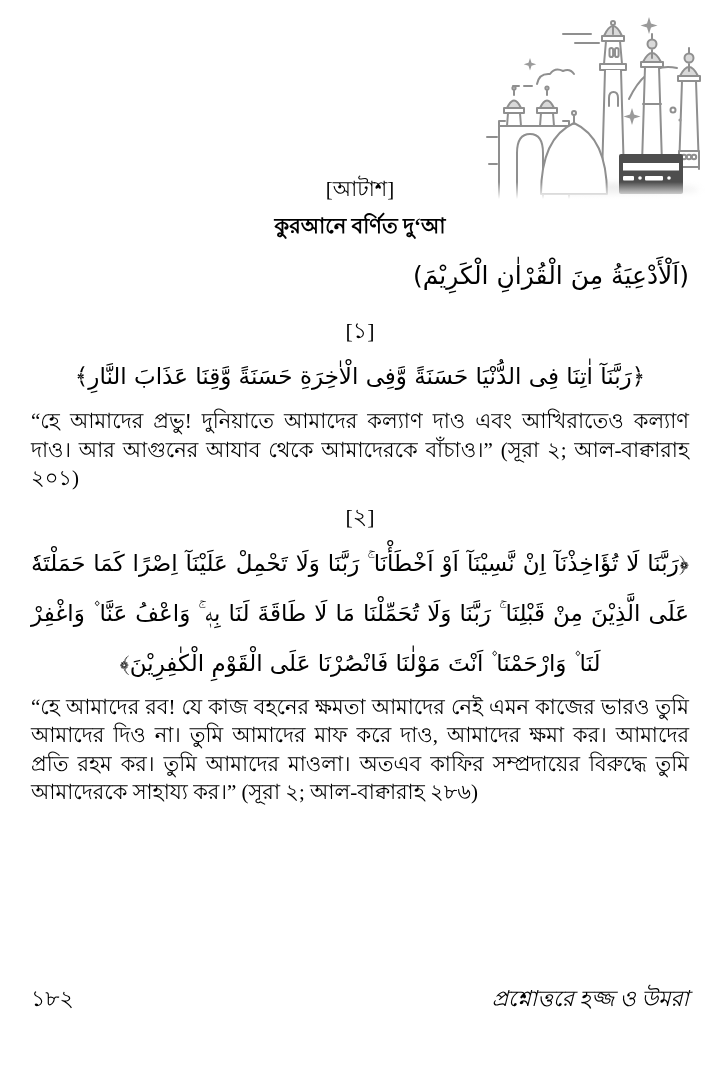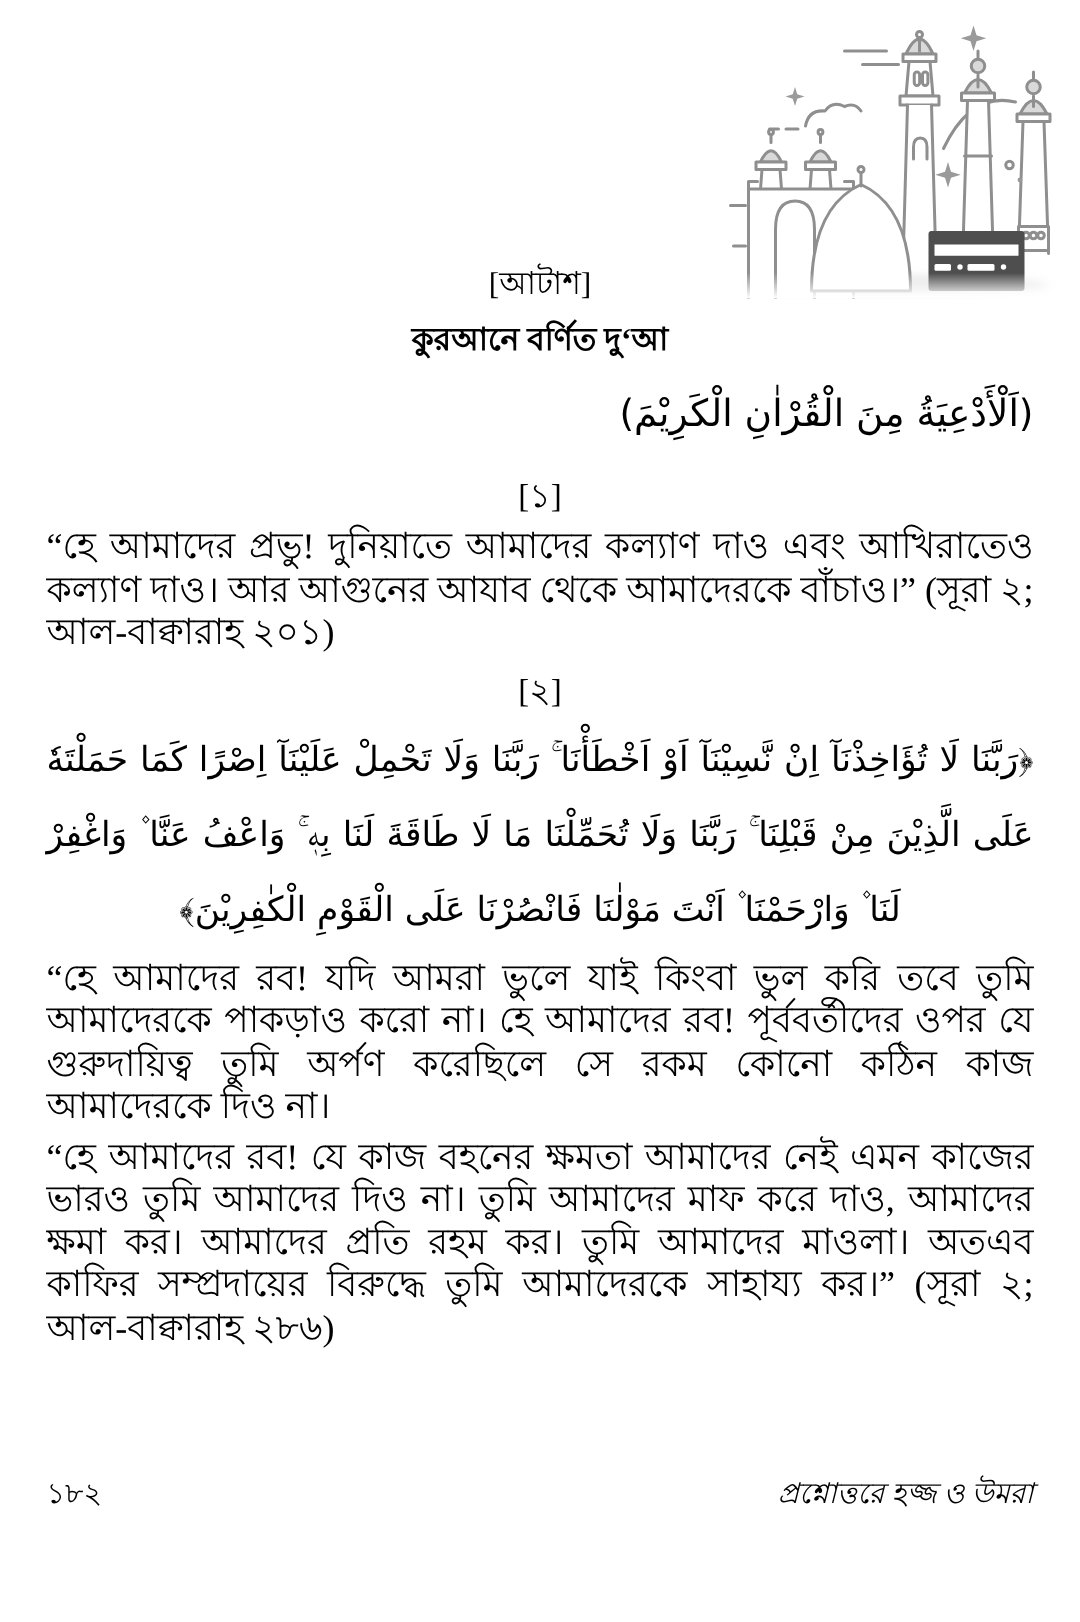--- a/index.html
+++ b/index.html
@@ -20,27 +20,27 @@
   .chapter-marker { padding-top: 176px; text-align: center; font-size: 21px; line-height: 26px; }
   .page-title { text-align: center; font-size: 21px; font-weight: bold; margin-top: 6px; line-height: 37px; }
   .arabic { direction: rtl; unicode-bidi: isolate; font-family: "DejaVu Sans", sans-serif; }
   .arabic-subtitle { font-size: 25px; margin-top: 10px; line-height: 42px; }
 
   .section-marker { text-align: center; font-size: 22px; line-height: 27px; margin-top: 20px; }
   .sec2 .section-marker { margin-top: 10px; }
   .verse { font-size: 23px; margin-top: 8px; }
   .verse-1 { text-align: center; line-height: 48px; }
   .verse-2 { text-align: justify; text-align-last: center; line-height: 50px; }
-  .translation { font-size: 24px; line-height: 28.5px; text-align: justify; margin-top: 7px; }
+  .translation { font-size: 21px; line-height: 28.5px; text-align: justify; margin-top: 7px; }
   .translation + .translation { margin-top: 5px; }
 
   .footer {
     position: absolute; left: 31px; right: 31px; top: 981px;
     display: flex; justify-content: space-between; align-items: baseline;
-    font-size: 19px;
+    font-size: 22px;
   }
   .book-title { font-style: italic; }
 </style>
 </head>
 <body>
 
 <div class="page">
 
   <svg class="mosque" viewBox="0 0 235 195" aria-hidden="true">
     <defs>
@@ -145,27 +145,27 @@
     </g>
   </svg>
 
   <div class="content">
     <div class="chapter-marker">[আটাশ]</div>
     <h1 class="page-title" style="margin:6px 0 0 0;">কুরআনে বর্ণিত দু‘আ</h1>
     <div class="arabic arabic-subtitle" lang="ar">(اَلْأَدْعِيَةُ مِنَ الْقُرْاٰنِ الْكَرِيْمَ)</div>
 
     <section class="sec1">
       <div class="section-marker">[১]</div>
+      <div class="arabic verse verse-1" lang="ar">﴿رَبَّنَآ اٰتِنَا فِى الدُّنْيَا حَسَنَةً وَّفِى الْاٰخِرَةِ حَسَنَةً وَّقِنَا عَذَابَ النَّارِ﴾</div>
       <p class="translation" lang="bn" style="margin:7px 0 0 0;">“হে আমাদের প্রভু! দুনিয়াতে আমাদের কল্যাণ দাও এবং আখিরাতেও কল্যাণ দাও। আর আগুনের আযাব থেকে আমাদেরকে বাঁচাও।” (সূরা ২; আল-বাক্বারাহ ২০১)</p>
     </section>
 
     <section class="sec2">
       <div class="section-marker">[২]</div>
       <div class="arabic verse verse-2" lang="ar">﴿رَبَّنَا لَا تُؤَاخِذْنَآ اِنْ نَّسِيْنَآ اَوْ اَخْطَأْنَا ۚ رَبَّنَا وَلَا تَحْمِلْ عَلَيْنَآ اِصْرًا كَمَا حَمَلْتَهٗ عَلَى الَّذِيْنَ مِنْ قَبْلِنَا ۚ رَبَّنَا وَلَا تُحَمِّلْنَا مَا لَا طَاقَةَ لَنَا بِهٖ ۚ وَاعْفُ عَنَّا ۫ وَاغْفِرْ لَنَا ۫ وَارْحَمْنَا ۫ اَنْتَ مَوْلٰنَا فَانْصُرْنَا عَلَى الْقَوْمِ الْكٰفِرِيْنَ﴾</div>
-      <p class="translation" lang="bn" style="margin:7px 0 0 0;">“হে আমাদের রব! যদি আমরা ভুলে যাই কিংবা ভুল করি তবে তুমি আমাদেরকে পাকড়াও করো না। হে আমাদের রব! পূর্ববর্তীদের ওপর যে গুরুদায়িত্ব তুমি অর্পণ করেছিলে সে রকম কোনো কঠিন কাজ আমাদেরকে দিও না।</p>
       <p class="translation" lang="bn" style="margin:5px 0 0 0;">“হে আমাদের রব! যে কাজ বহনের ক্ষমতা আমাদের নেই এমন কাজের ভারও তুমি আমাদের দিও না। তুমি আমাদের মাফ করে দাও, আমাদের ক্ষমা কর। আমাদের প্রতি রহম কর। তুমি আমাদের মাওলা। অতএব কাফির সম্প্রদায়ের বিরুদ্ধে তুমি আমাদেরকে সাহায্য কর।” (সূরা ২; আল-বাক্বারাহ ২৮৬)</p>
     </section>
   </div>
 
   <div class="footer">
     <span class="page-number">১৮২</span>
     <span class="book-title">প্রশ্নোত্তরে হজ্জ ও উমরা</span>
   </div>
 
 </div>

